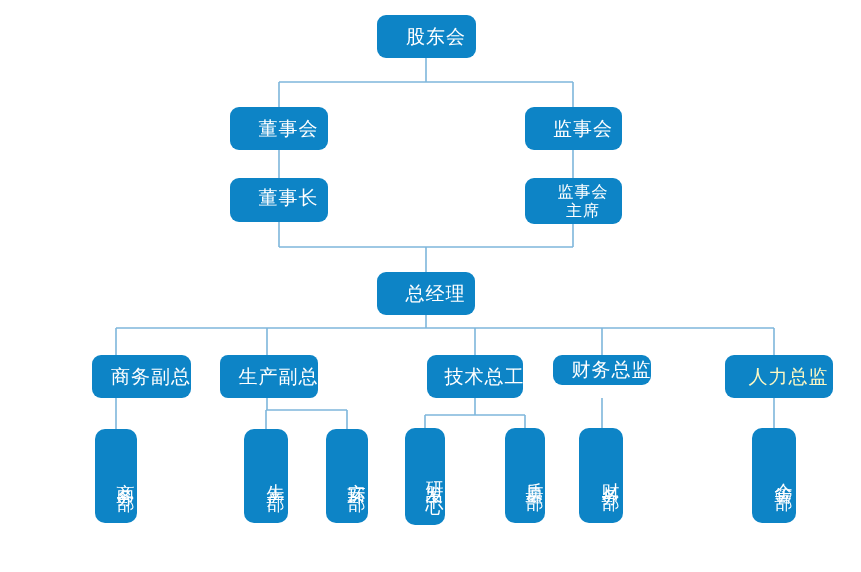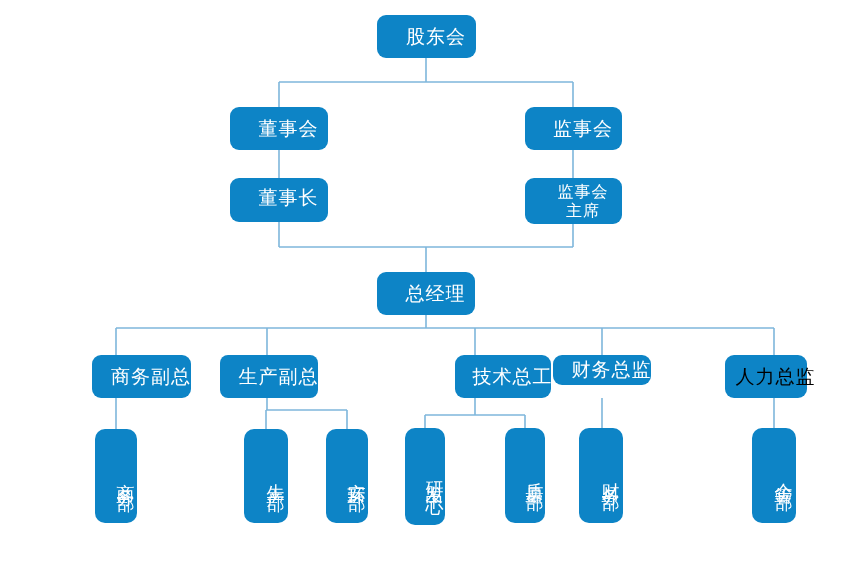--- a/index.html
+++ b/index.html
@@ -84,23 +84,23 @@
     <div class="node" style="left: 230px; top: 107px; width: 98px; height: 43px; color: rgb(255, 255, 255);">董事会</div>
     <div class="node" style="left: 525px; top: 107px; width: 97px; height: 43px; color: rgb(255, 255, 255);">监事会</div>
     <div class="node" style="left: 230px; top: 178px; width: 98px; height: 44px; color: rgb(255, 255, 255); font-family: Liberation Mono, monospace;">董事长</div>
     <div class="node two-line" style="left: 525px; top: 178px; width: 97px; height: 46px; color: rgb(255, 255, 255);">
       <div>监事会</div>
       <div>主席</div>
     </div>
     <div class="node" style="left: 377px; top: 272px; width: 98px; height: 43px; color: rgb(255, 255, 255); text-align: right;">总经理</div>
     <div class="node" style="left: 67px; top: 355px; width: 99px; height: 43px; color: rgb(255, 255, 255); margin-left: 25px;">商务副总</div>
     <div class="node" style="left: 220px; top: 355px; width: 98px; height: 43px; color: rgb(255, 255, 255); border-radius: 8px;">生产副总</div>
-    <div class="node" style="left: 427px; top: 355px; width: 96px; height: 43px; color: rgb(255, 255, 255); margin-left: 28px;">技术总工</div>
+    <div class="node" style="left: 427px; top: 355px; width: 96px; height: 43px; color: rgb(255, 255, 255);">技术总工</div>
     <div class="node" style="left: 553px; top: 355px; width: 98px; height: 30px; color: #ffffff;">财务总监</div>
-    <div class="node" style="left: 725px; top: 355px; width: 82px; height: 43px; color: #000000;">人力总监</div>
+    <div class="node" style="left: 725px; top: 355px; width: 108px; height: 43px; color: #fef9c3;">人力总监</div>
     <div class="node vert" style="left: 95px; top: 429px; width: 42px; height: 94px; color: rgb(255, 255, 255);">商务部</div>
     <div class="node vert" style="left: 244px; top: 429px; width: 44px; height: 94px; color: rgb(255, 255, 255);">生产部</div>
     <div class="node vert" style="left: 326px; top: 429px; width: 42px; height: 94px; color: rgb(255, 255, 255);">安环部</div>
     <div class="node vert" style="left: 405px; top: 428px; width: 40px; height: 97px; color: rgb(255, 255, 255);">研发中心</div>
     <div class="node vert" style="left: 505px; top: 428px; width: 40px; height: 95px; color: rgb(255, 255, 255);">质量部</div>
     <div class="node vert" style="left: 579px; top: 428px; width: 44px; height: 95px; color: rgb(255, 255, 255);">财务部</div>
     <div class="node vert" style="left: 752px; top: 428px; width: 44px; height: 95px; color: rgb(255, 255, 255);">企管部</div>
   </div>
 
 </body></html>

